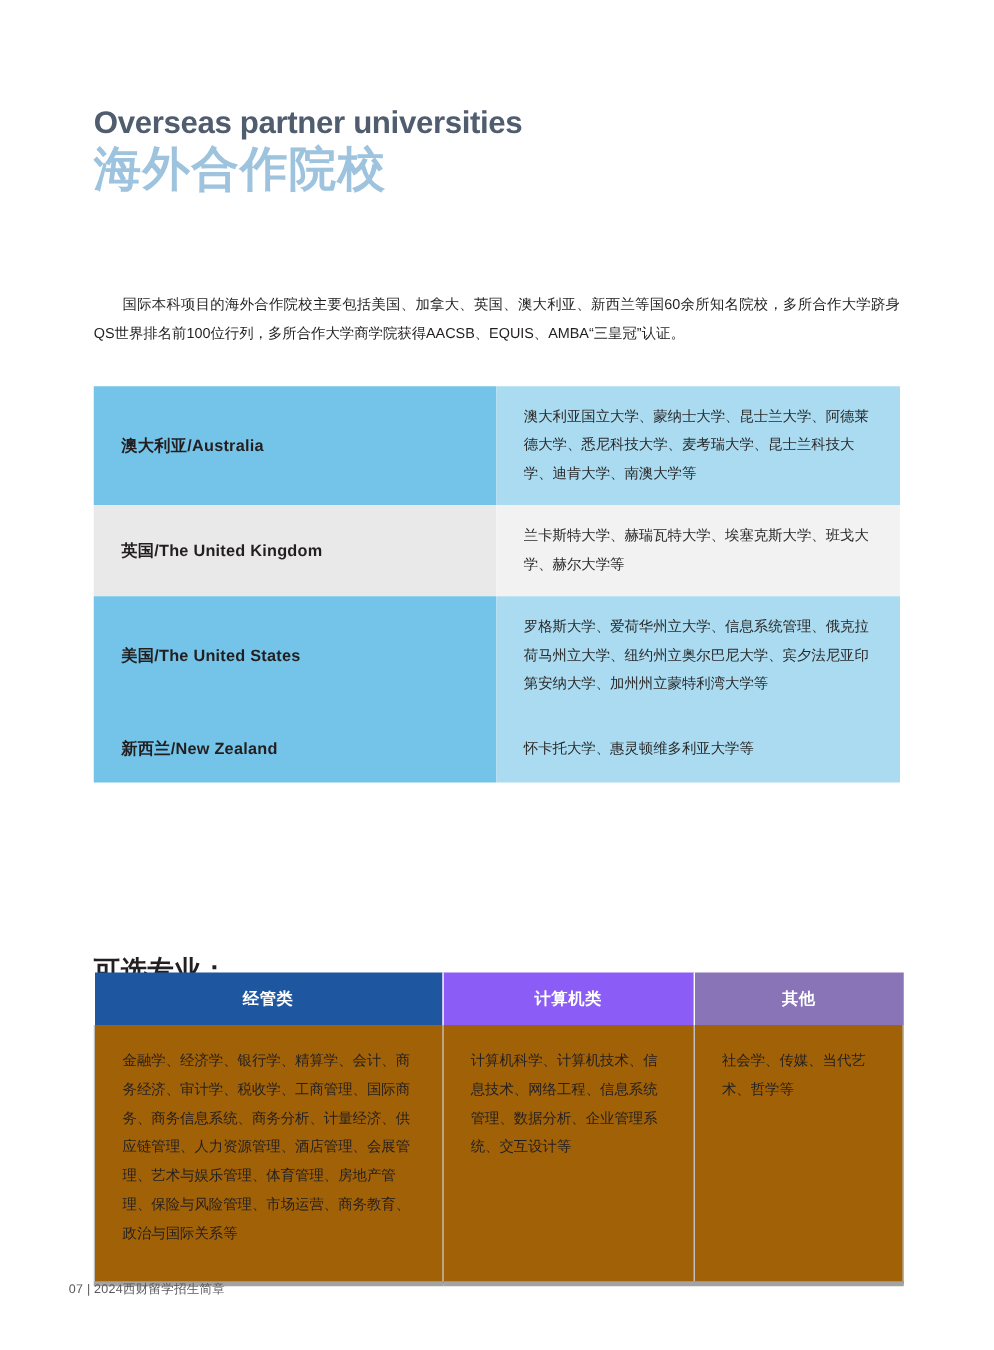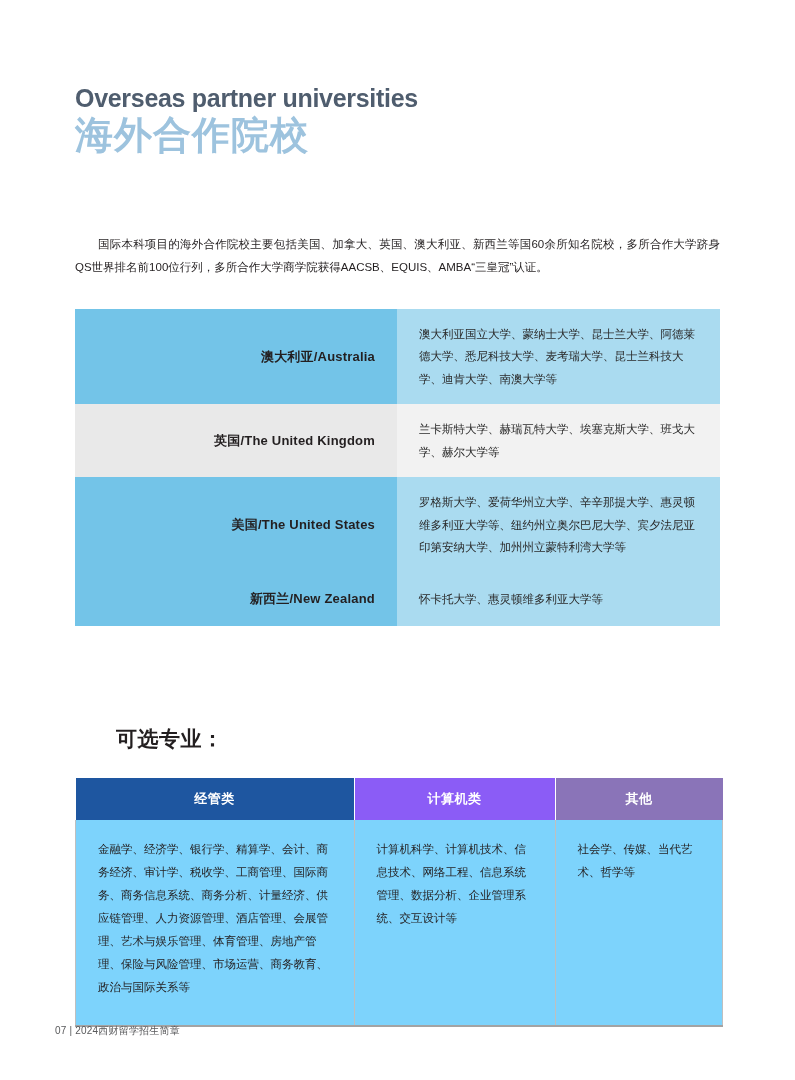--- a/index.html
+++ b/index.html
@@ -54,21 +54,21 @@
   }
   .section-heading {
     position: absolute;
     left: 75px;
     font-size: 21px;
     font-weight: bold;
     color: #231f20;
     letter-spacing: 0.5px;
   }
   #heading-universities { top: 266px; }
-  #heading-majors { top: 725px; margin-left: 41px; }
+  #heading-majors { top: 762px; }
 
   
   .uni-table {
     position: absolute;
     left: 75px;
     top: 309px;
     width: 645px;
     border-collapse: collapse;
     table-layout: fixed;
   }
@@ -77,21 +77,20 @@
     padding: 14px 22px;
     font-size: 11.5px;
     line-height: 1.95;
   }
   .uni-table td.country {
     width: 278px;
     font-weight: bold;
     font-size: 13px;
     letter-spacing: 0.2px;
     color: #231f20;
-    text-align: right;
   }
   .uni-table td.unis {
     color: #2a2a2a;
   }
   .uni-table tr.row-blue td {
     background: #73c4e8;
   }
   .uni-table tr.row-blue td.unis {
     background: #aadbf0;
   }
@@ -122,23 +121,23 @@
   }
   .majors-table th.h1 { width: 278px; background: #1e56a0; }
   .majors-table th.h2 { width: 200px; background: #8b5cf6; }
   .majors-table th.h3 { width: 167px; background: #8a74b8; border-right: none; }
   .majors-table td {
     vertical-align: top;
     padding: 18px 22px 26px 22px;
     font-size: 11.5px;
     line-height: 2.0;
     color: #231f20;
-    background: #7dd3fc;
+    background: #a16207;
     border-right: 1px solid #bfbfbf;
-    border-bottom: 2px solid #a3a3a3;
+    border-bottom: 4px solid #a3a3a3;
     border-left: 1px solid #bfbfbf;
   }
   .majors-table td.c2 { border-left: none; }
   .majors-table td.c3 { border-left: none; border-right: 1px solid #bfbfbf; }
 
   .footer {
     position: absolute;
     left: 55px;
     top: 1024px;
     font-size: 10px;
@@ -162,21 +161,21 @@
       <tr class="row-blue">
         <td class="country">澳大利亚/Australia</td>
         <td class="unis">澳大利亚国立大学、蒙纳士大学、昆士兰大学、阿德莱德大学、悉尼科技大学、麦考瑞大学、昆士兰科技大学、迪肯大学、南澳大学等</td>
       </tr>
       <tr class="row-grey">
         <td class="country">英国/The United Kingdom</td>
         <td class="unis">兰卡斯特大学、赫瑞瓦特大学、埃塞克斯大学、班戈大学、赫尔大学等</td>
       </tr>
       <tr class="row-blue">
         <td class="country">美国/The United States</td>
-        <td class="unis">罗格斯大学、爱荷华州立大学、辛辛那提大学、惠灵顿维多利亚大学等、纽约州立奥尔巴尼大学、宾夕法尼亚印第安纳大学、加州州立蒙特利湾大学等</td>
+        <td class="unis">罗格斯大学、爱荷华州立大学、信息系统管理、俄克拉荷马州立大学、纽约州立奥尔巴尼大学、宾夕法尼亚印第安纳大学、加州州立蒙特利湾大学等</td>
       </tr>
       <tr class="row-blue">
         <td class="country">新西兰/New Zealand</td>
         <td class="unis">怀卡托大学、惠灵顿维多利亚大学等</td>
       </tr>
     </tbody>
   </table>
 
   <div class="section-heading" id="heading-majors">可选专业：</div>
 

